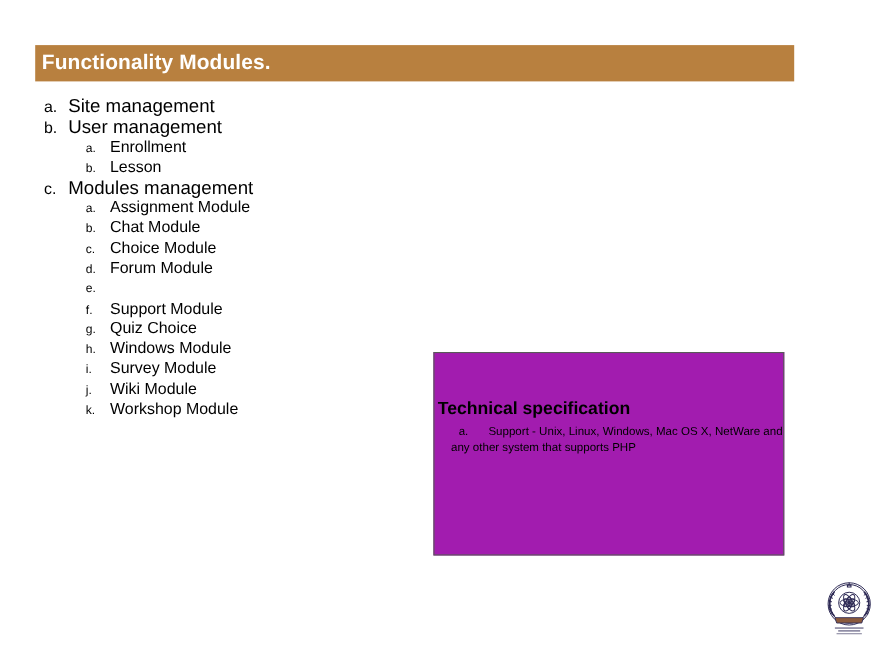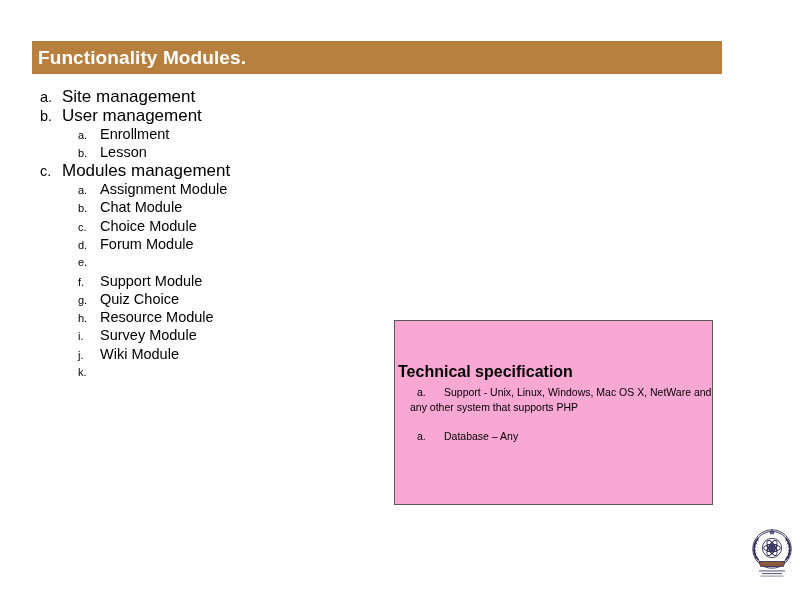--- a/index.html
+++ b/index.html
@@ -89,21 +89,21 @@
     font-size: 14.5px;
   }
 
   
   .spec-box {
     position: absolute;
     left: 394px;
     top: 320px;
     width: 319px;
     height: 185px;
-    background: #f9a8d4;
+    background: #a21caf;
     border: 1px solid #595959;
     box-sizing: border-box;
   }
   .spec-heading {
     position: absolute;
     left: 3px;
     top: 42px;
     font-size: 16px;
     font-weight: bold;
     color: #000000;
@@ -202,49 +202,47 @@
       <span class="label">Support Module</span>
     </div>
 
     <div class="li lvl2">
       <span class="marker">g.</span>
       <span class="label">Quiz Choice</span>
     </div>
 
     <div class="li lvl2">
       <span class="marker">h.</span>
-      <span class="label">Resource Module</span>
+      <span class="label">Windows Module</span>
     </div>
 
     <div class="li lvl2">
       <span class="marker">i.</span>
       <span class="label">Survey Module</span>
     </div>
 
     <div class="li lvl2">
       <span class="marker">j.</span>
       <span class="label">Wiki Module</span>
     </div>
 
     <div class="li lvl2">
       <span class="marker">k.</span>
+      <span class="label">Workshop Module</span>
     </div>
 
   </div>
 
   <div class="spec-box">
     <div class="spec-heading">Technical specification</div>
 
     <div class="spec-item spec-item-1">
       <span class="marker">a.</span><span class="label">Support - Unix, Linux, Windows, Mac OS X, NetWare and any other system that supports PHP</span>
     </div>
 
-    <div class="spec-item spec-item-2">
-      <span class="marker">a.</span><span class="label">Database – Any</span>
-    </div>
   </div>
 
   <div class="seal">
     <svg width="42" height="52" viewBox="0 0 42 52" xmlns="http://www.w3.org/2000/svg">
       <g fill="none" stroke="#2e2a55" stroke-width="0.9">
 
         <circle cx="21" cy="22" r="19.2"></circle>
         <circle cx="21" cy="22" r="17.6"></circle>
 
         <path d="M7.5 33 A16 16 0 0 1 7.5 11" stroke-width="1.6"></path>

